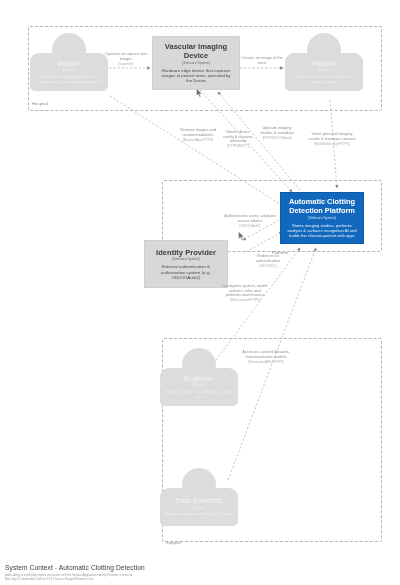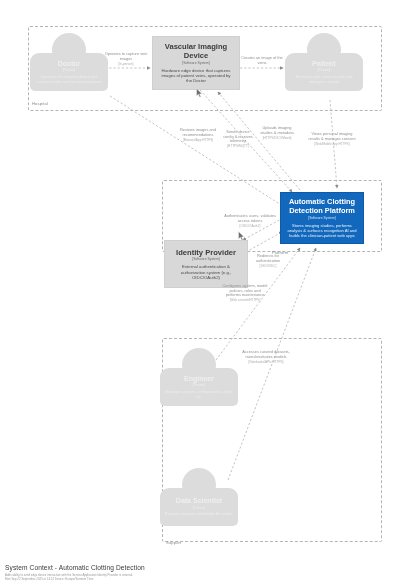--- a/index.html
+++ b/index.html
@@ -148,21 +148,21 @@
       <div class="p-desc">Explores datasets and builds AI models</div>
     </div>
   </div>
 
   <div class="sysbox grey" style="left:152px;top:36px;width:88px;height:54px;">
     <div class="s-name">Vascular Imaging Device</div>
     <div class="s-type">[Software System]</div>
     <div class="s-desc">Hardware edge device that captures images of patient veins, operated by the Doctor</div>
   </div>
 
-  <div class="sysbox grey" style="left:164px;top:240px;width:84px;height:48px;">
+  <div class="sysbox grey" style="left:144px;top:240px;width:84px;height:48px;">
     <div class="s-name">Identity Provider</div>
     <div class="s-type">[Software System]</div>
     <div class="s-desc">External authentication &amp; authorization system (e.g., OIDC/OAuth2)</div>
   </div>
 
   <div class="sysbox blue" style="left:280px;top:192px;width:84px;height:52px;">
     <div class="s-name">Automatic Clotting Detection Platform</div>
     <div class="s-type">[Software System]</div>
     <div class="s-desc">Stores imaging studies, performs analysis &amp; surfaces recognition AI and builds the clinician-patient web apps</div>
   </div>

